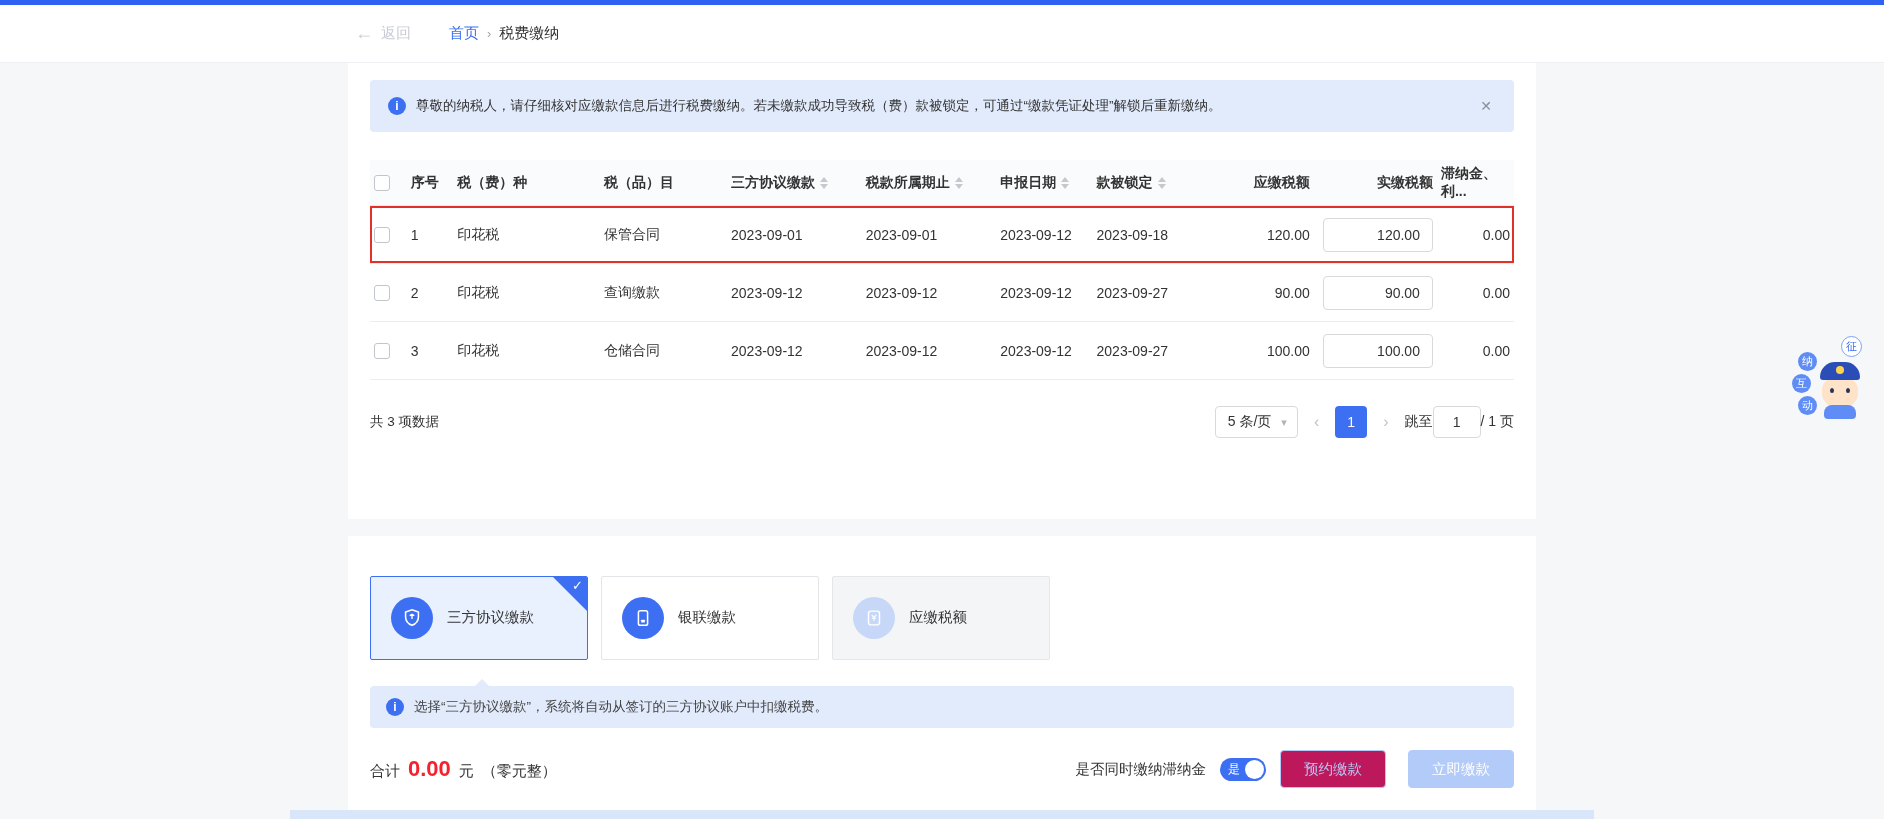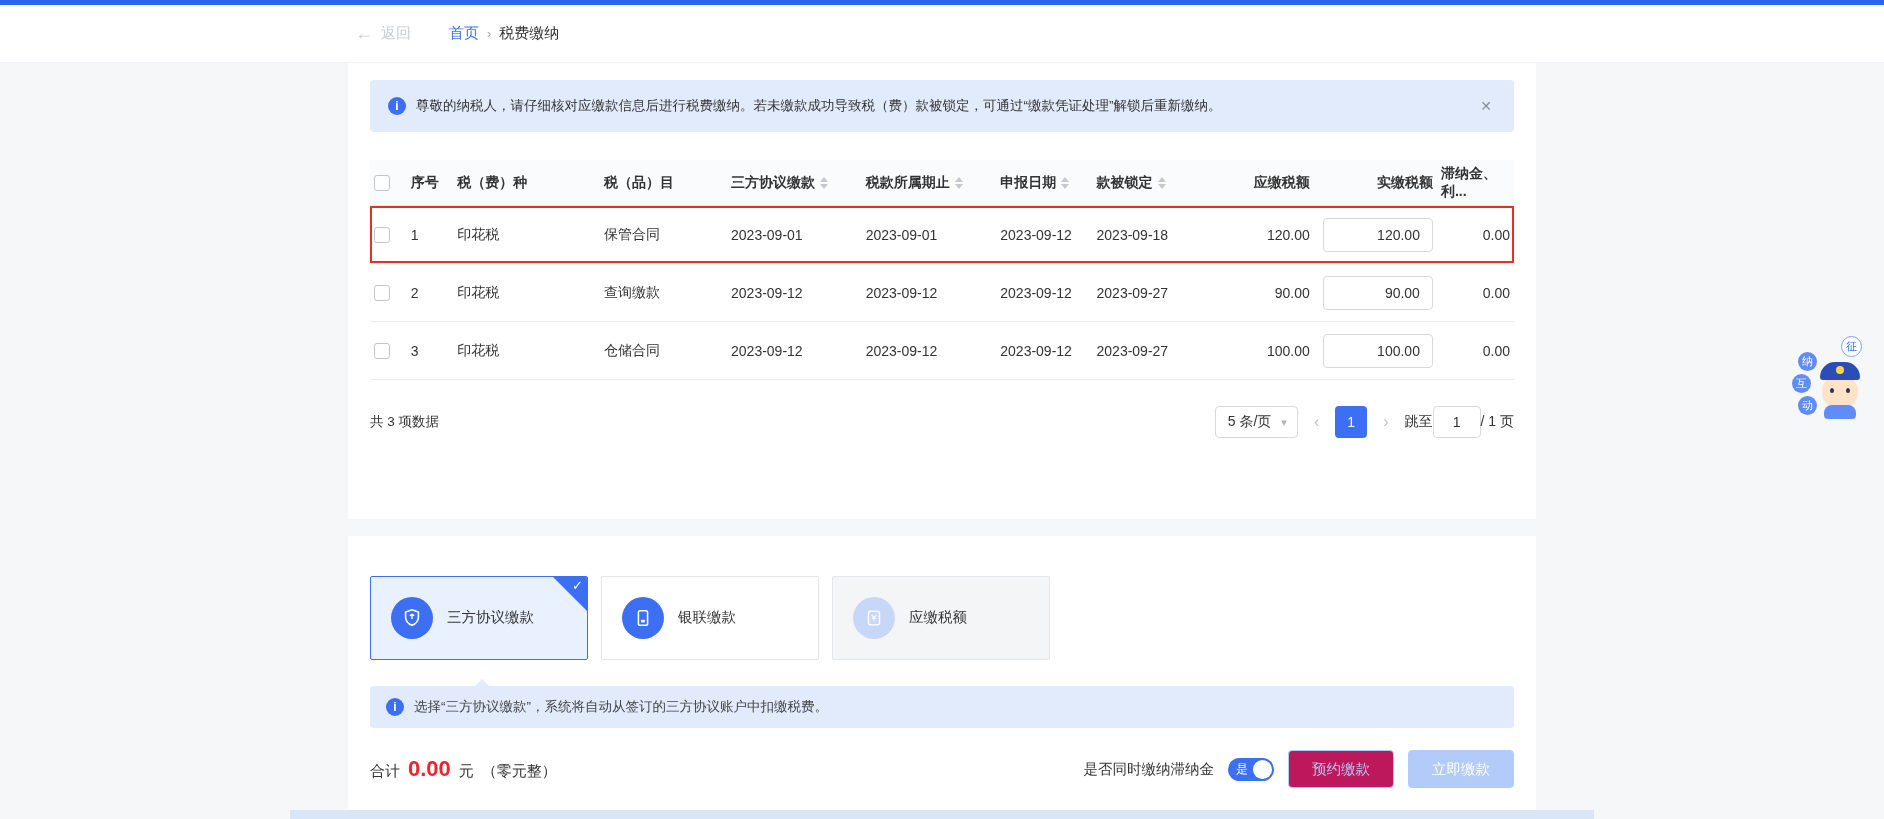--- a/index.html
+++ b/index.html
@@ -94,21 +94,21 @@
   .sum .val { color:#f5222d; font-size:22px; font-weight:bold; }
   .payrow .right { margin-left:auto; display:flex; align-items:center; gap:14px; }
   .late-lbl { font-size:14.5px; color:#333; }
   .switch { width:46px; height:23px; border-radius:12px; background:#3d6ff2; position:relative;
     display:inline-flex; align-items:center; cursor:pointer; }
   .switch .txt { color:#fff; font-size:12px; margin-left:8px; }
   .switch .knob { position:absolute; right:2px; top:2px; width:19px; height:19px; border-radius:50%; background:#fff; }
   .btn { height:38px; width:106px; border-radius:4px; font-size:14.5px; display:flex; align-items:center;
     justify-content:center; cursor:pointer; font-family:inherit; }
   .btn-reserve { background:#be185d; border:1px solid #b3cbf8; color:#b3cbf8; }
-  .btn-pay { background:#b3cbf8; border:1px solid #b3cbf8; color:#fff; }
+  .btn-pay { background:#b3cbf8; border:1px solid #b3cbf8; color:#fff;margin-left:8px; }
 
   
   .bottom-strip { position:absolute; left:290px; top:810px; width:1304px; height:9px; background:#d9e6fa; }
 
   
   .mascot { position:absolute; right:16px; top:336px; width:84px; height:100px; cursor:pointer; }
   .bub { position:absolute; border-radius:50%; display:flex; align-items:center; justify-content:center;
     font-size:11px; color:#fff; background:#5f8df5; width:19px; height:19px; }
   .bub.b1 { right:6px; top:0; background:#fff; color:#3d6ff2; border:1.5px solid #7da2f7; width:21px; height:21px; }
   .bub.b2 { left:14px; top:16px; }

